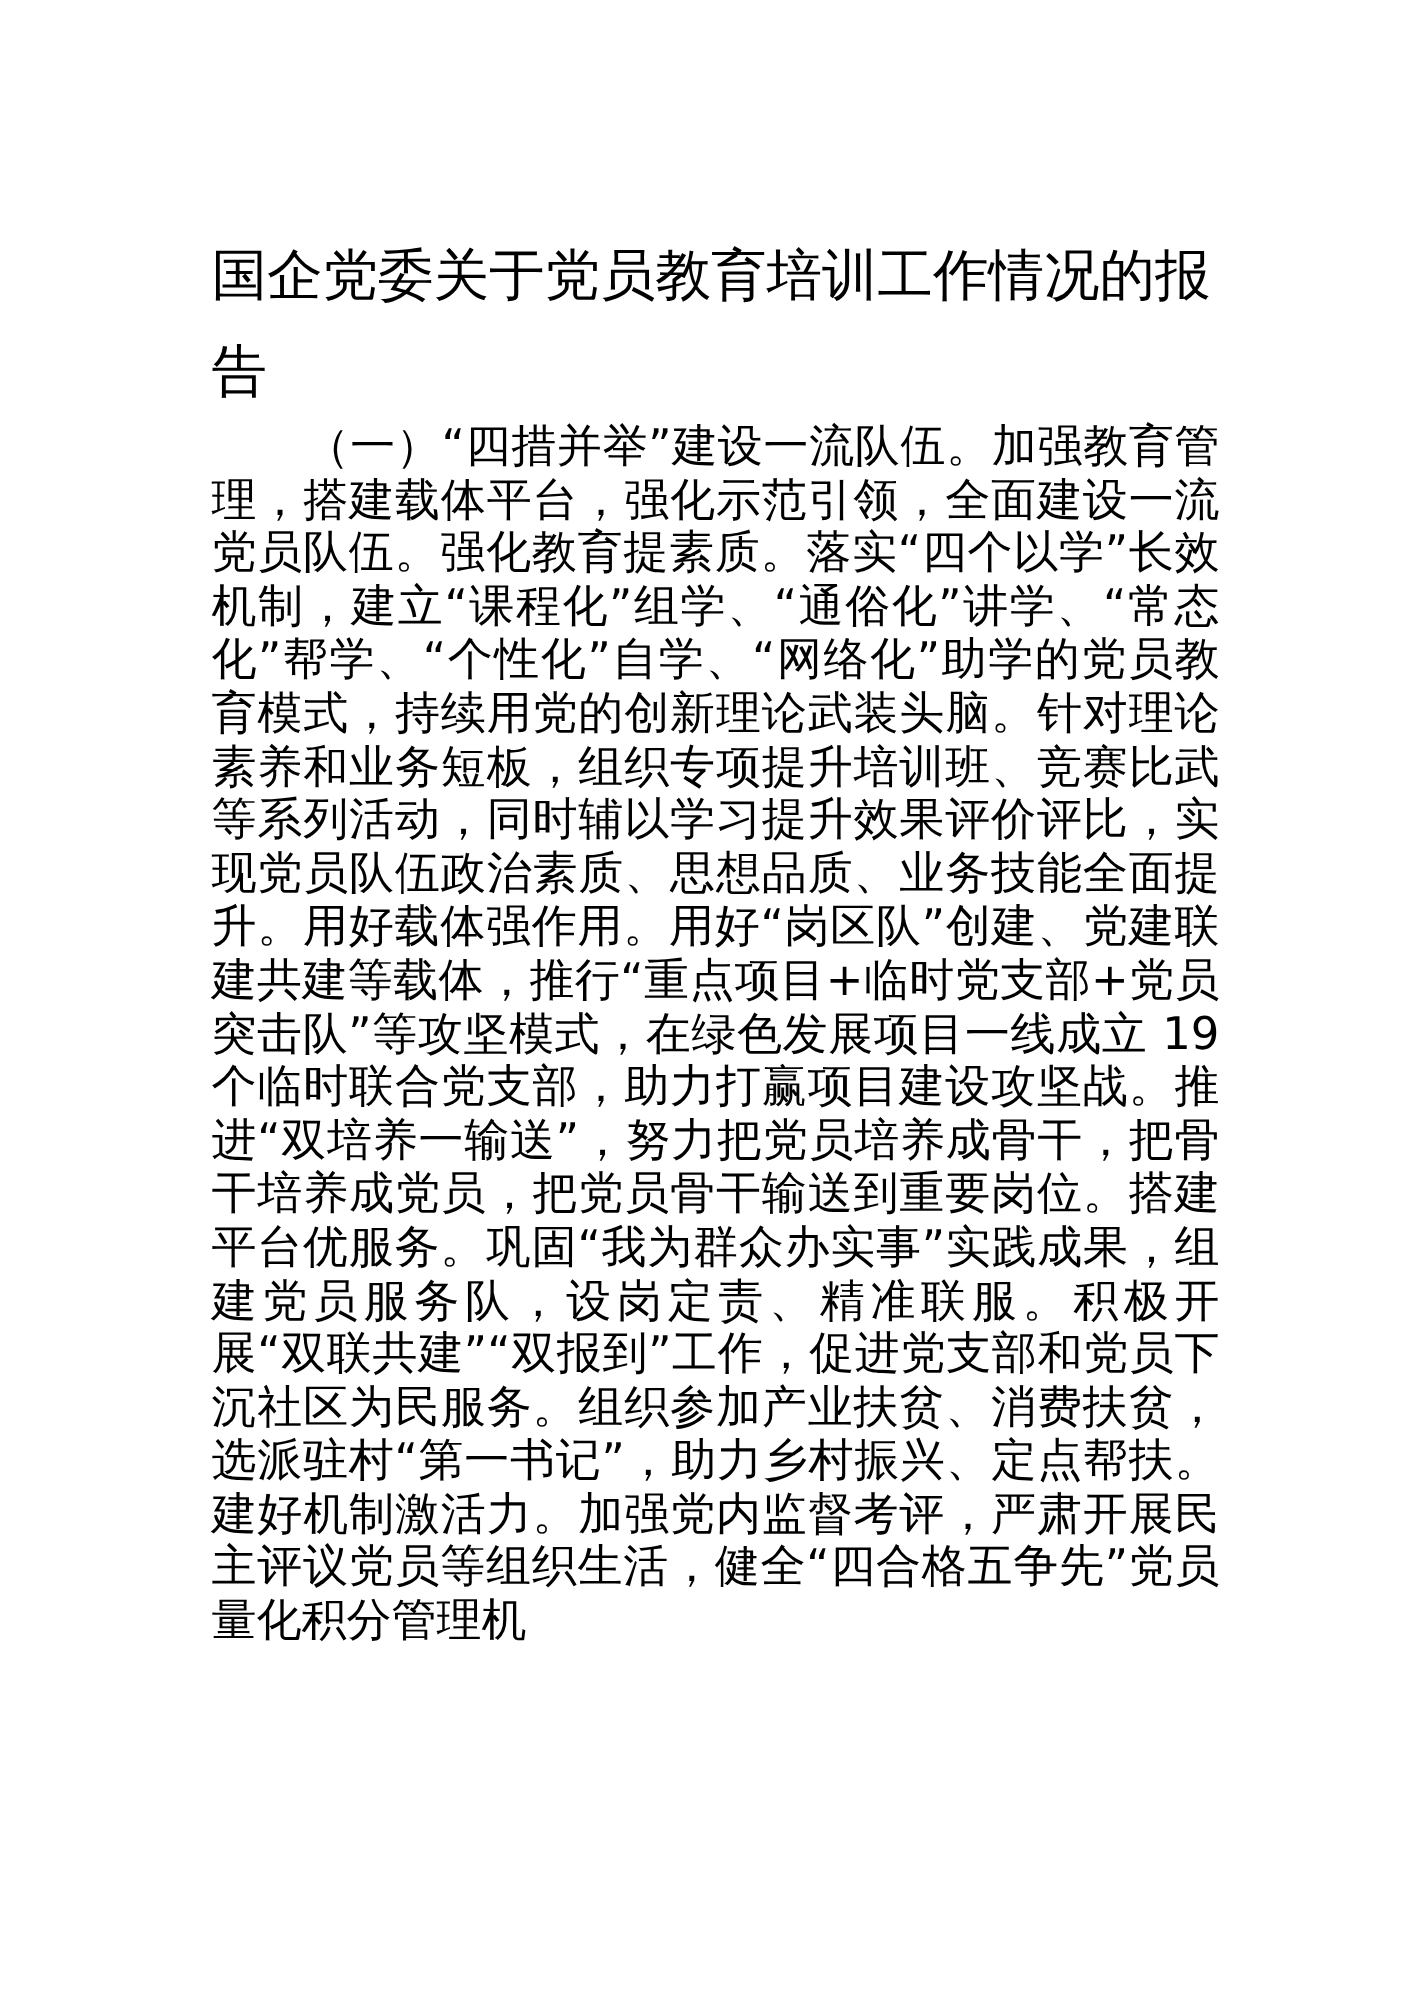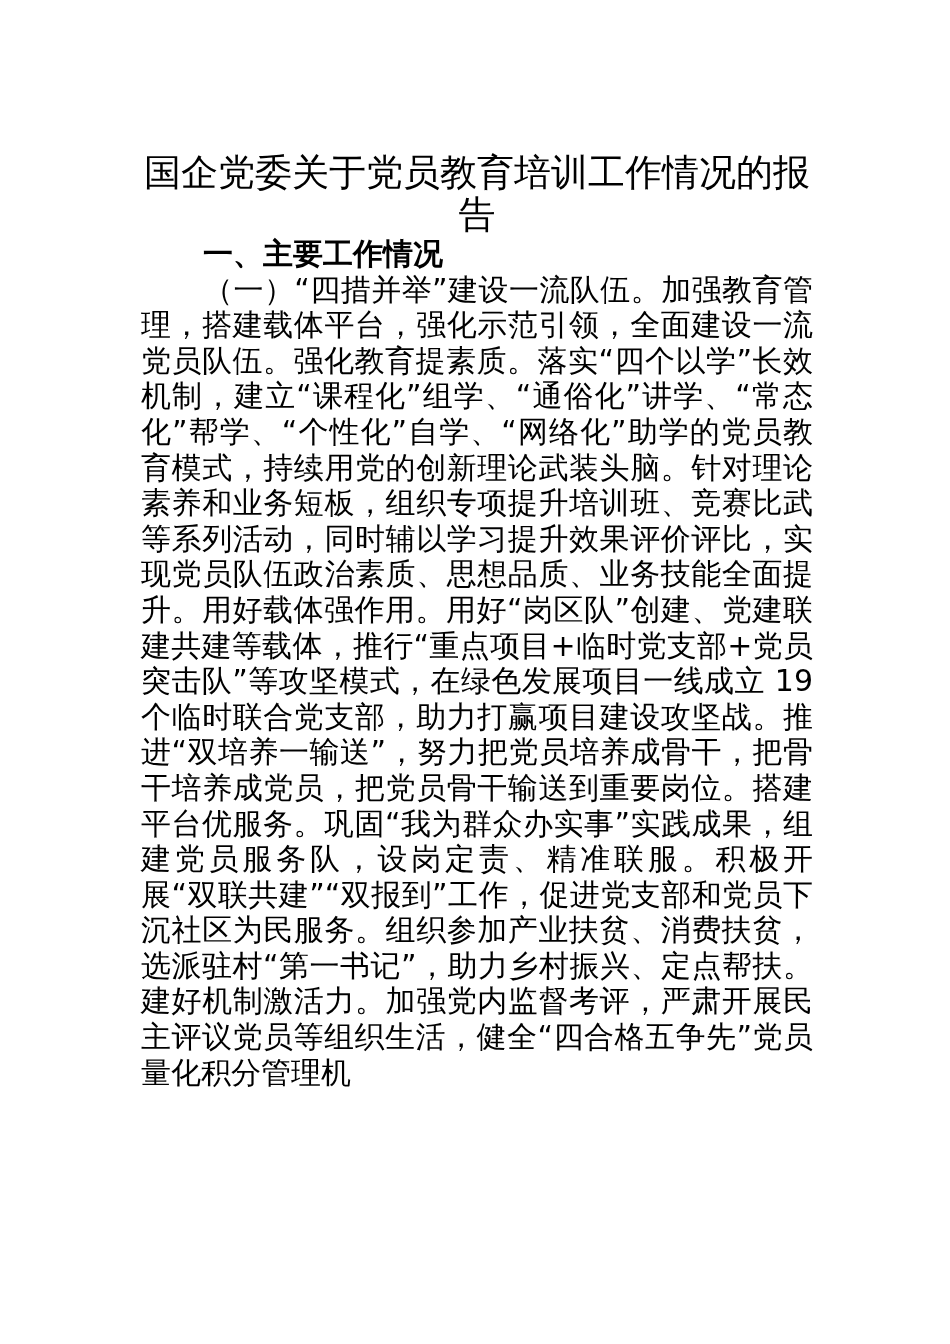--- a/index.html
+++ b/index.html
@@ -25,23 +25,22 @@
   .doc-body {
     position: absolute;
     left: 141px;
     top: 0;
     width: 672px;
   }
   .doc-title {
     margin: 0;
     padding: 0;
     font-size: 37px;
-    line-height: 42px;
+    line-height: 64px;
     font-weight: 400;
-    text-align: center;
     letter-spacing: 0px;
     padding-top: 152px;
     text-indent: 0;
   }
   .para {
     margin: 0;
     padding: 0;
     font-size: 30px;
     line-height: 35.6px;
     text-align: justify;
@@ -67,18 +66,17 @@
 </style>
 </head>
 <body>
 
 <div class="page">
   <div class="doc-body">
 
     <h1 class="doc-title" id="title-el">国企党委关于党员教育培训工作情况的报告</h1>
 
 
-    <p class="heading">一、主要工作情况</p>
 
     <p class="para">（一）“四措并举”建设一流队伍。加强教育管理，搭建载体平台，强化示范引领，全面建设一流党员队伍。强化教育提素质。落实“四个以学”长效机制，建立“课程化”组学、“通俗化”讲学、“常态化”帮学、“个性化”自学、“网络化”助学的党员教育模式，持续用党的创新理论武装头脑。针对理论素养和业务短板，组织专项提升培训班、竞赛比武等系列活动，同时辅以学习提升效果评价评比，实现党员队伍政治素质、思想品质、业务技能全面提升。用好载体强作用。用好“岗区队”创建、党建联建共建等载体，推行“重点项目+临时党支部+党员突击队”等攻坚模式，在绿色发展项目一线成立 19 个临时联合党支部，助力打赢项目建设攻坚战。推进“双培养一输送”，努力把党员培养成骨干，把骨干培养成党员，把党员骨干输送到重要岗位。搭建平台优服务。巩固“我为群众办实事”实践成果，组建党员服务队，设岗定责、精准联服。积极开展“双联共建”“双报到”工作，促进党支部和党员下沉社区为民服务。组织参加产业扶贫、消费扶贫，选派驻村“第一书记”，助力乡村振兴、定点帮扶。建好机制激活力。加强党内监督考评，严肃开展民主评议党员等组织生活，健全“四合格五争先”党员量化积分管理机</p>
 
   </div>
 </div>
 
 </body></html>

